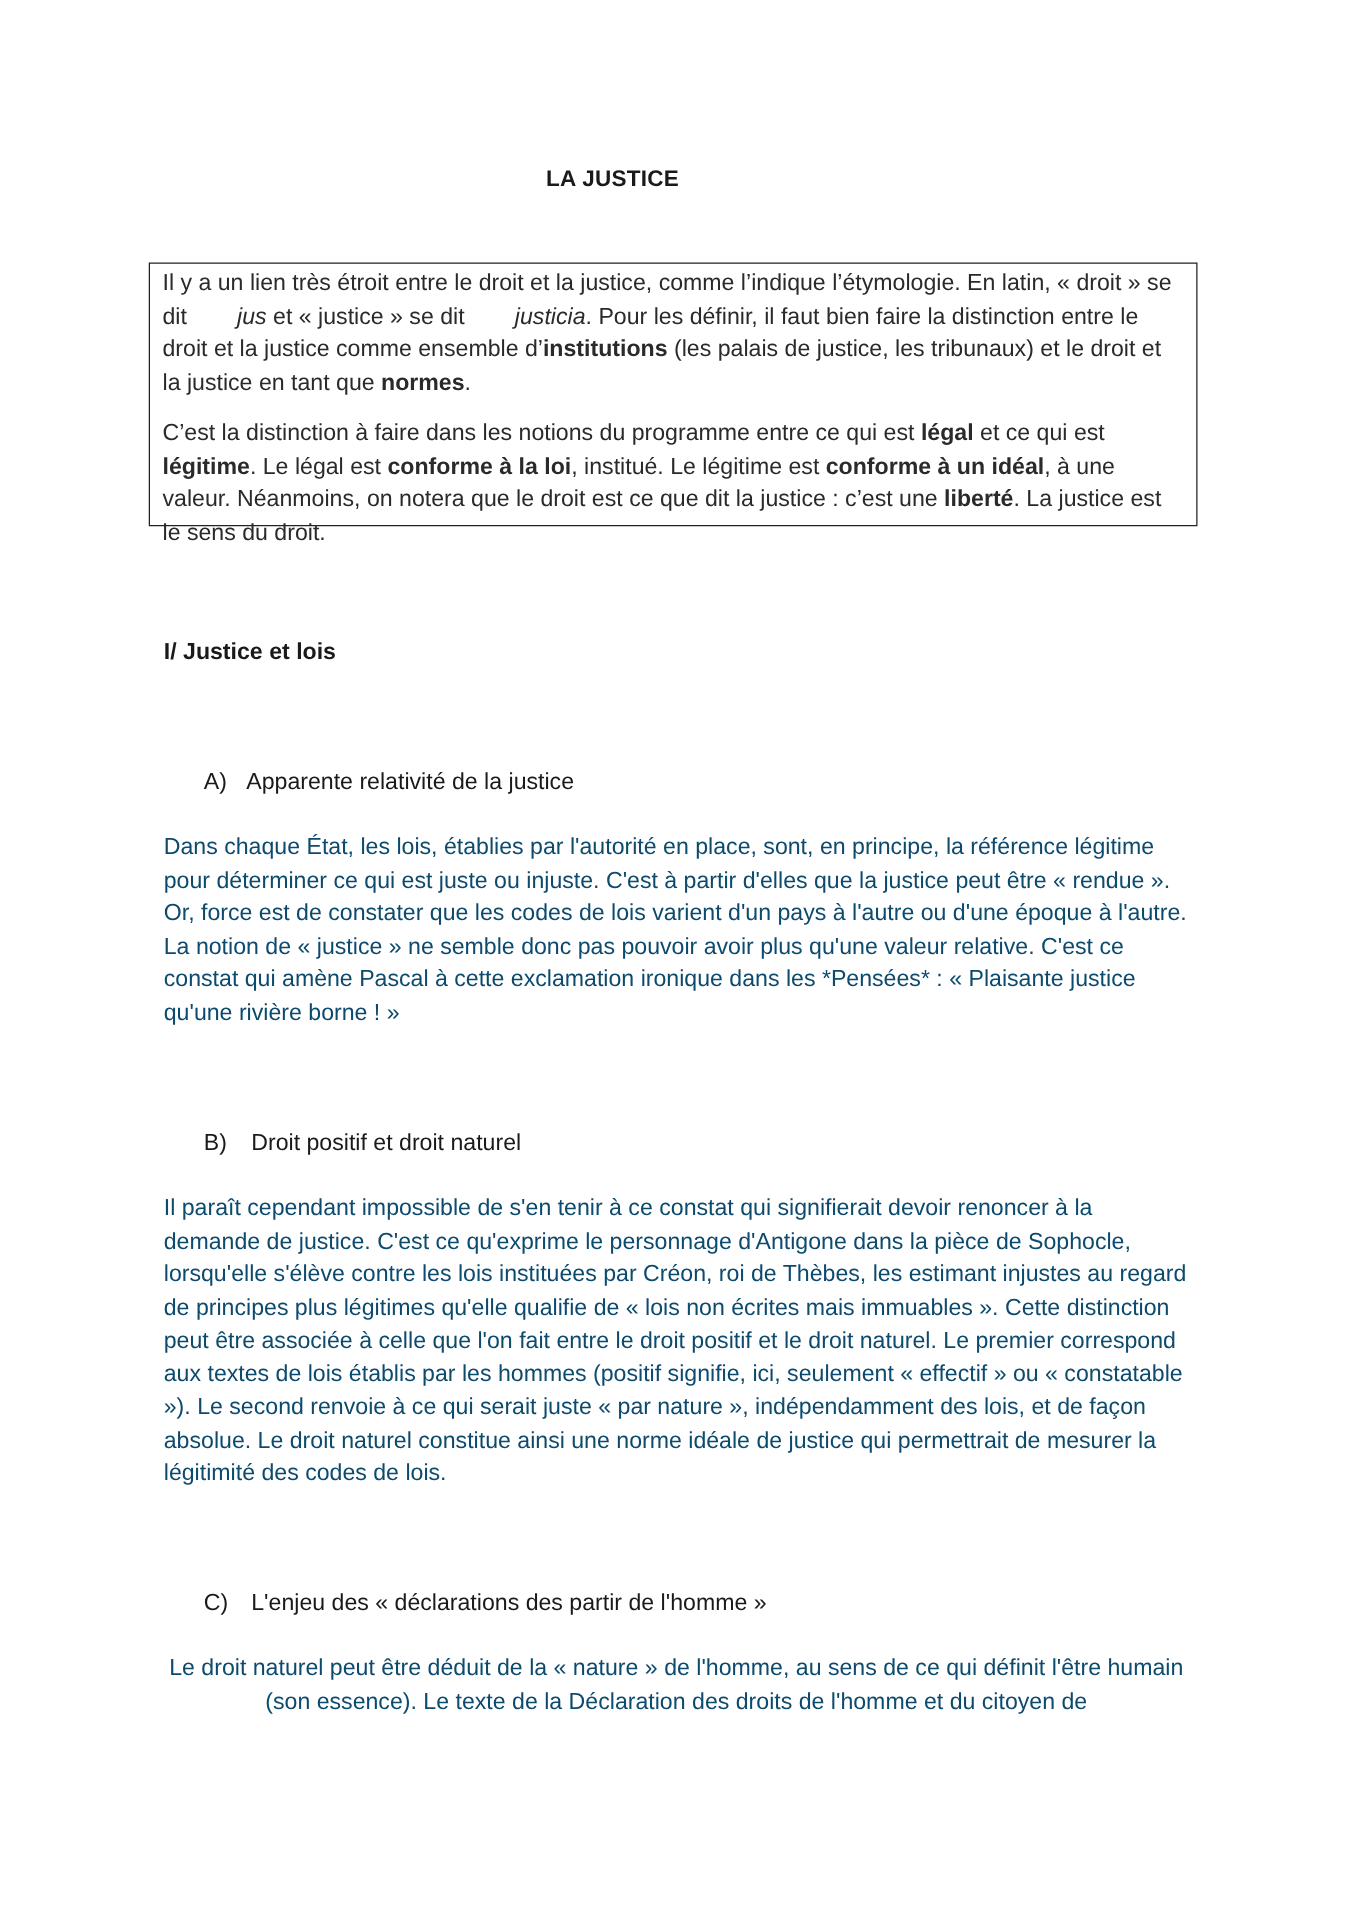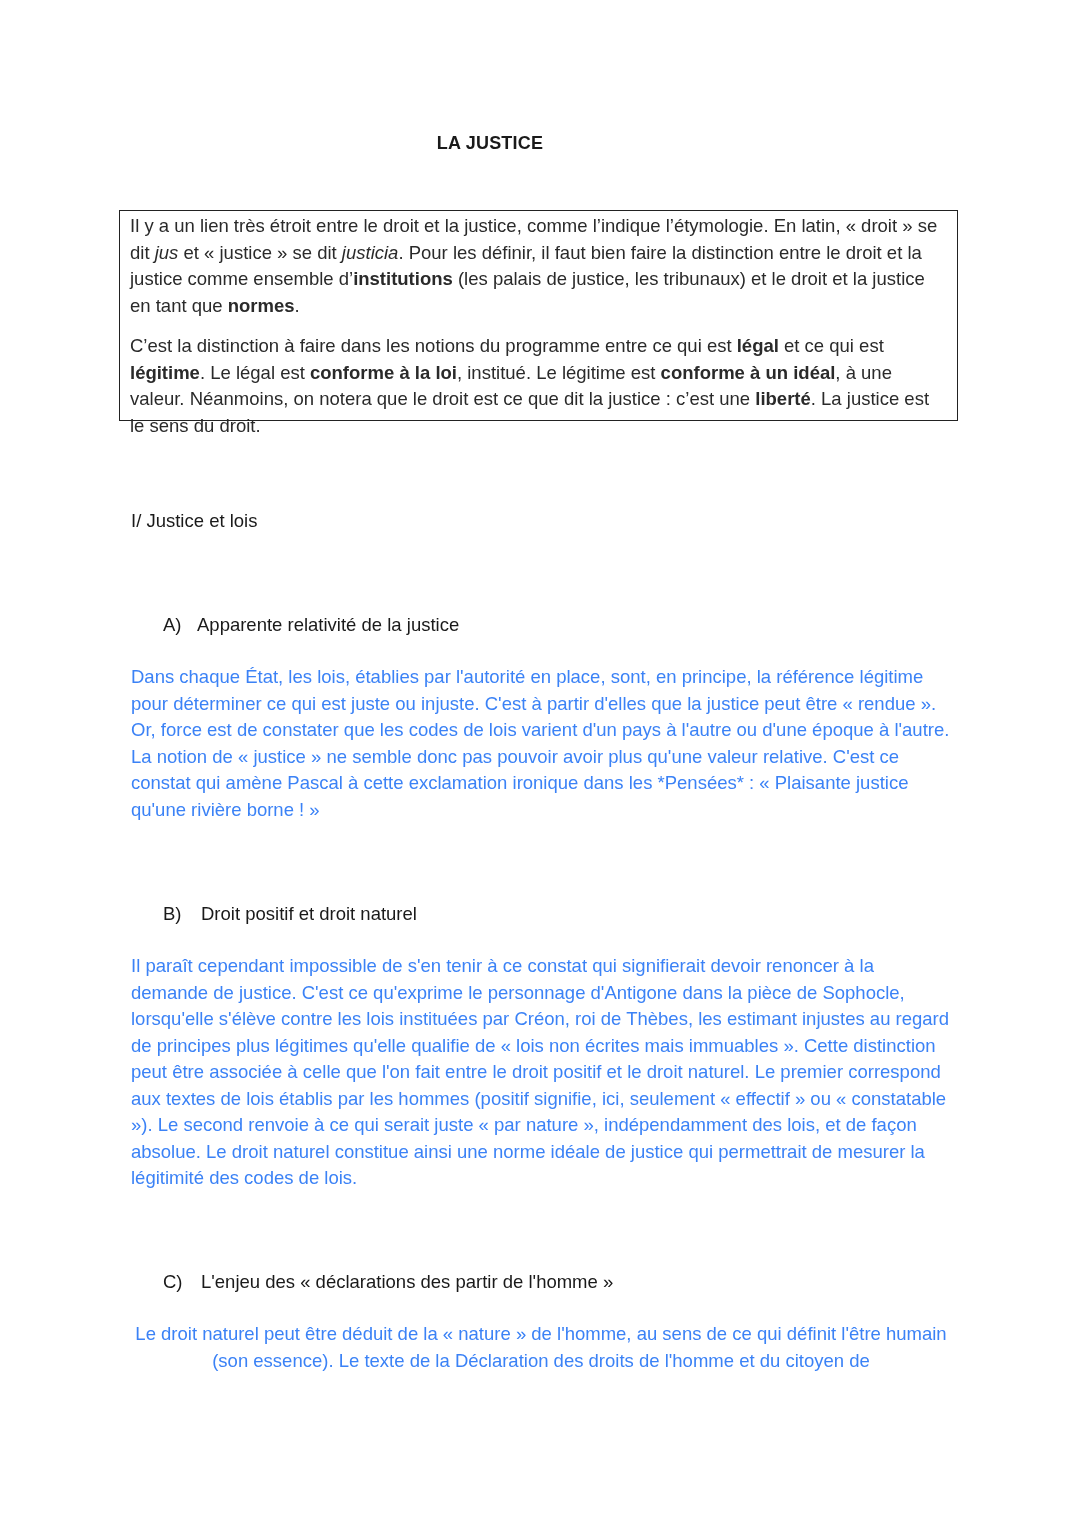--- a/index.html
+++ b/index.html
@@ -39,44 +39,44 @@
     }
     .intro-box p {
       margin: 0;
     }
     .intro-box p + p {
       margin-top: 14px;
     }
     .section-heading {
       position: absolute;
       left: 131px;
-      font-weight: normal;
+      font-weight: bold;
       font-size: 18.5px;
     }
     .sub-heading {
       position: absolute;
       left: 163px;
       font-weight: normal;
       font-size: 18.5px;
     }
     .sub-heading .letter {
       display: inline-block;
       width: 34px;
     }
     .body-para {
       position: absolute;
       left: 131px;
       width: 820px;
       font-size: 18.5px;
       line-height: 26.5px;
       margin: 0;
-      color: #3b82f6;
+      color: #0c4a6e;
     }
     b { font-weight: bold; }
-    i { font-style: italic; }
+    i { font-style: italic; margin-left: 35px; }
   </style>
 </head>
 <body>
 
 <div class="page-title">LA JUSTICE</div>
 
 <div class="intro-box">
   <p><span>Il y a un lien très étroit entre le droit et la justice, comme l’indique l’étymologie. En latin, « droit » se dit </span><i>jus</i><span> et « justice » se dit </span><i>justicia</i><span>. Pour les définir, il faut bien faire la distinction entre le droit et la justice comme ensemble d’</span><b>institutions</b><span> (les palais de justice, les tribunaux) et le droit et la justice en tant que </span><b>normes</b><span>.</span></p>
   <p><span>C’est la distinction à faire dans les notions du programme entre ce qui est </span><b>légal</b><span> et ce qui est </span><b>légitime</b><span>. Le légal est </span><b>conforme à la loi</b><span>, institué. Le légitime est </span><b>conforme à un idéal</b><span>, à une valeur. Néanmoins, on notera que le droit est ce que dit la justice : c’est une </span><b>liberté</b><span>. La justice est le sens du droit.</span></p>
 </div>

